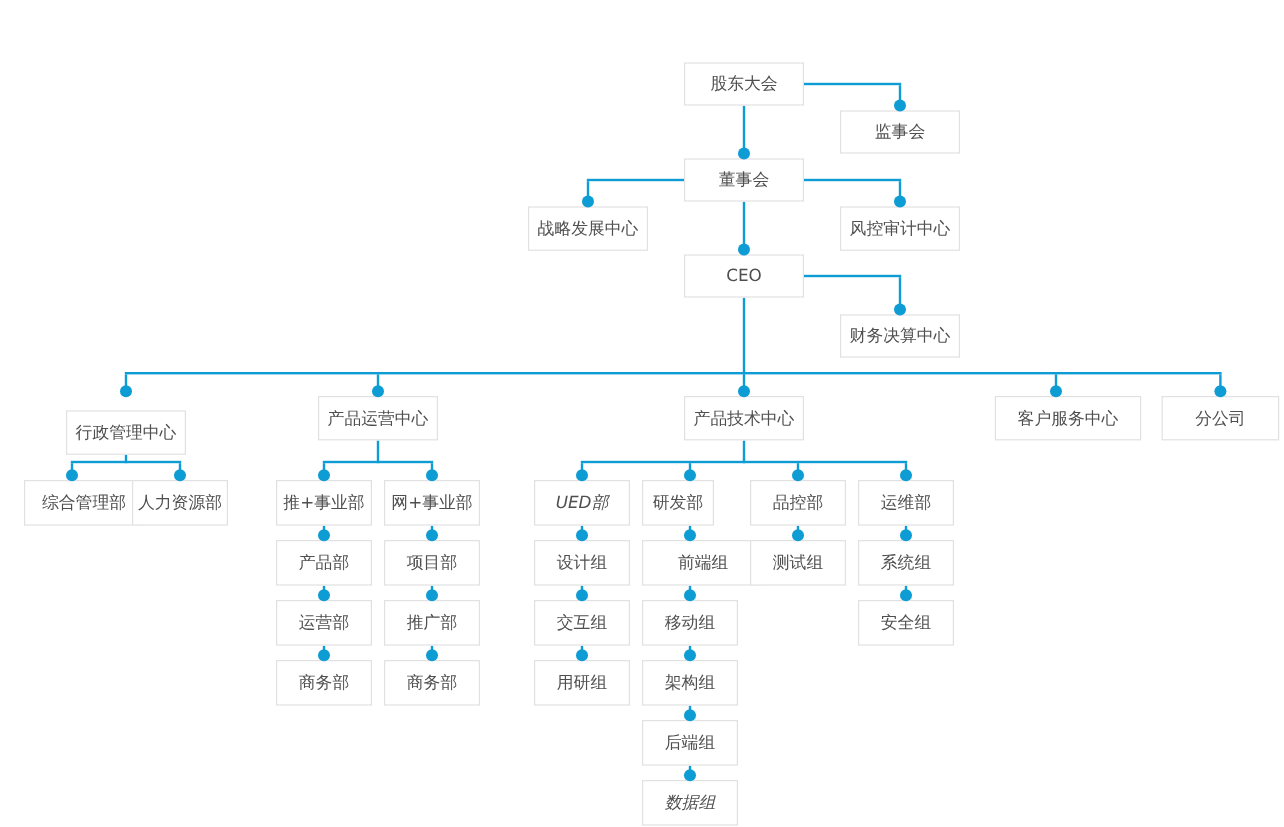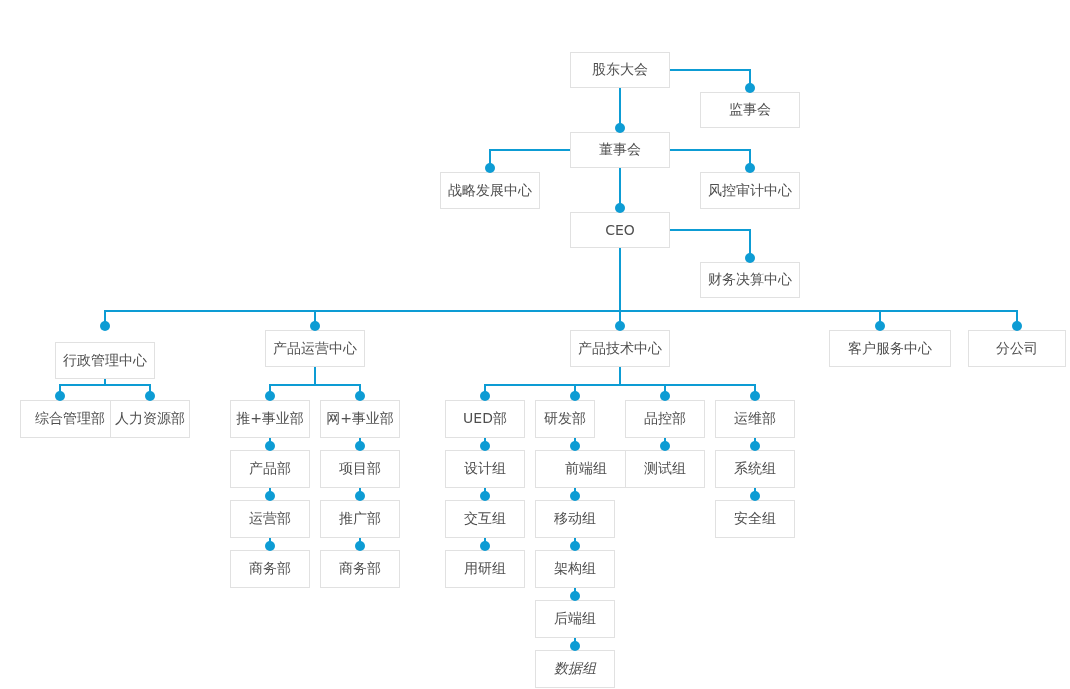--- a/index.html
+++ b/index.html
@@ -145,21 +145,21 @@
     <div class="node" style="left: 20px; top: 400px; width: 100px; height: 38px;">综合管理部</div>
     <div class="node" style="left: 110px; top: 400px; width: 80px; height: 38px;">人力资源部</div>
     <div class="node" style="left: 230px; top: 400px; width: 80px; height: 38px;">推+事业部</div>
     <div class="node" style="left: 320px; top: 400px; width: 80px; height: 38px;">网+事业部</div>
     <div class="node" style="left: 230px; top: 450px; width: 80px; height: 38px;">产品部</div>
     <div class="node" style="left: 320px; top: 450px; width: 80px; height: 38px;">项目部</div>
     <div class="node" style="left: 230px; top: 500px; width: 80px; height: 38px;">运营部</div>
     <div class="node" style="left: 320px; top: 500px; width: 80px; height: 38px;">推广部</div>
     <div class="node" style="left: 230px; top: 550px; width: 80px; height: 38px;">商务部</div>
     <div class="node" style="left: 320px; top: 550px; width: 80px; height: 38px;">商务部</div>
-    <div class="node" style="left: 445px; top: 400px; width: 80px; height: 38px;">UED部</div>
+    <div class="node" style="left: 445px; top: 400px; width: 80px; height: 38px; font-style: italic;">UED部</div>
     <div class="node" style="left: 535px; top: 400px; width: 60px; height: 38px;">研发部</div>
     <div class="node" style="left: 625px; top: 400px; width: 80px; height: 38px;">品控部</div>
     <div class="node" style="left: 715px; top: 400px; width: 80px; height: 38px;">运维部</div>
     <div class="node" style="left: 445px; top: 450px; width: 80px; height: 38px;">设计组</div>
     <div class="node" style="left: 535px; top: 450px; width: 102px; height: 38px;">前端组</div>
     <div class="node" style="left: 625px; top: 450px; width: 80px; height: 38px;">测试组</div>
     <div class="node" style="left: 715px; top: 450px; width: 80px; height: 38px;">系统组</div>
     <div class="node" style="left: 445px; top: 500px; width: 80px; height: 38px;">交互组</div>
     <div class="node" style="left: 535px; top: 500px; width: 80px; height: 38px;">移动组</div>
     <div class="node" style="left: 715px; top: 500px; width: 80px; height: 38px;">安全组</div>

